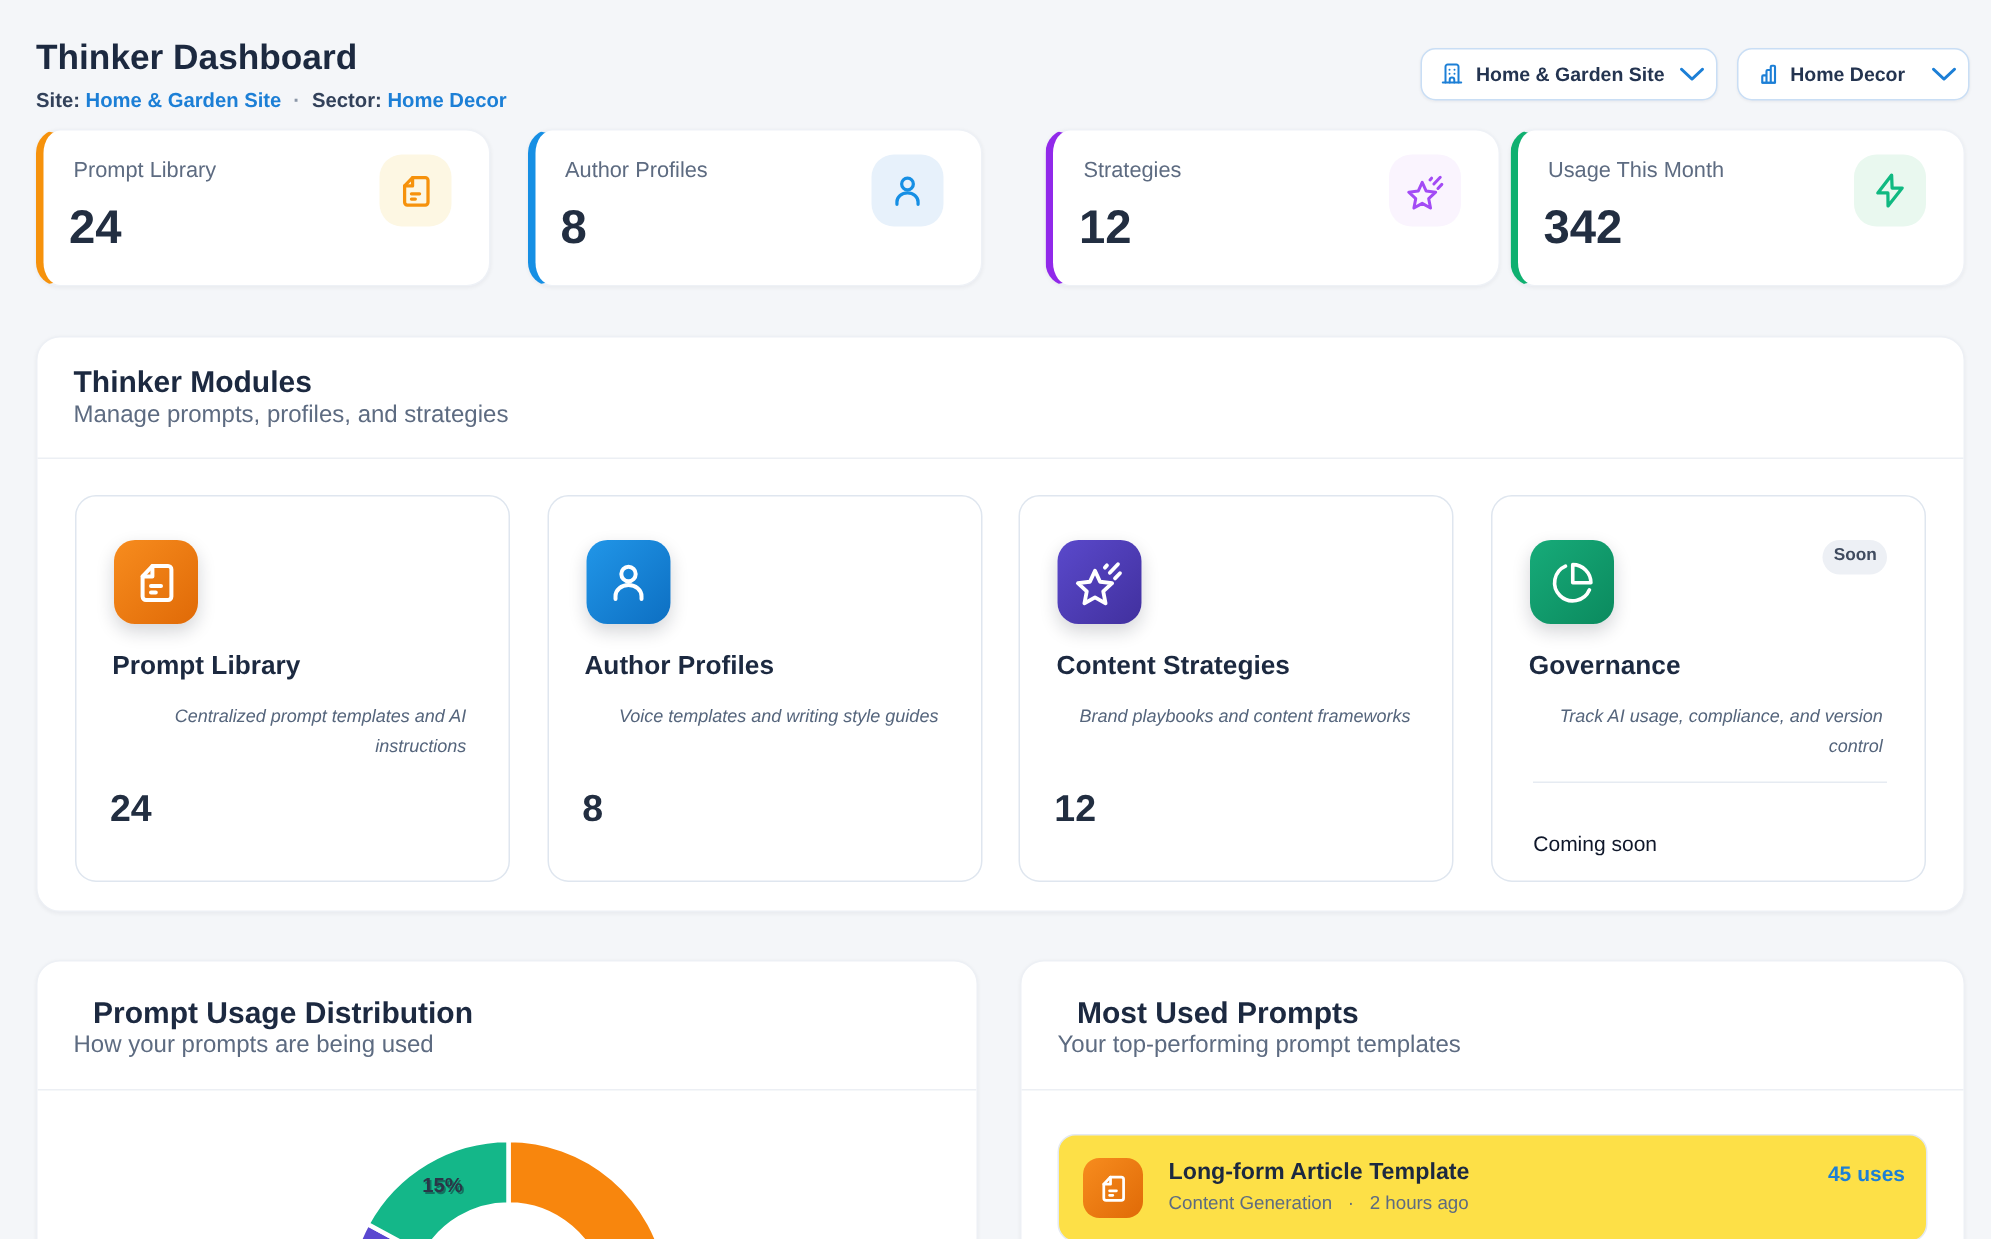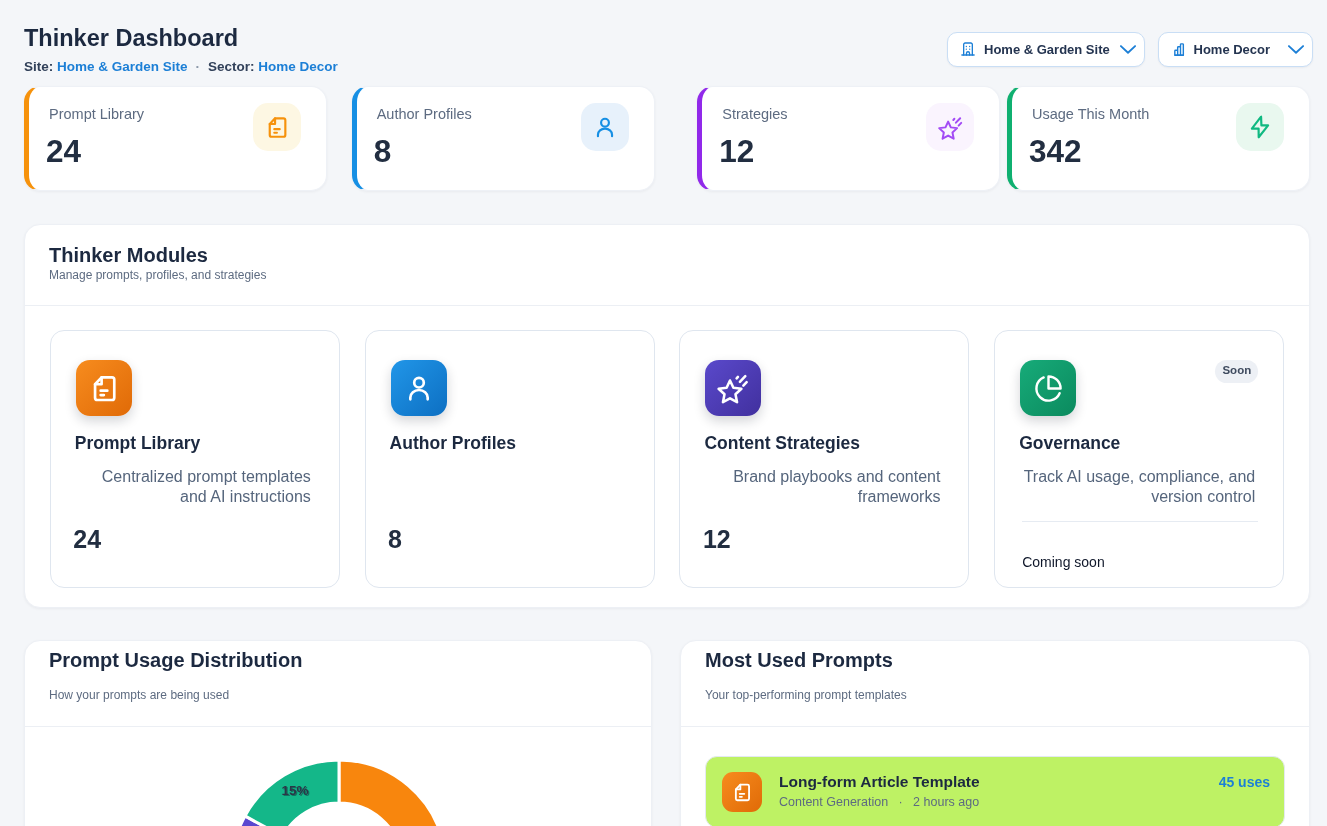--- a/index.html
+++ b/index.html
@@ -30,42 +30,42 @@
   box-shadow:0 1px 3px rgba(16,24,40,.05);
 }
 .stat .lbl { position:absolute; left:20px; top:19px; font-size:14.5px; color:#5d6b81; }
 .stat .num { position:absolute; left:17px; top:46px; font-size:31.5px; font-weight:bold; color:#222e41; }
 .stat .ic { position:absolute; right:25px; top:16px; width:48px; height:48px; border-radius:15px;
   display:flex; align-items:center; justify-content:center; }
 
 .bigcard { left:24px; top:224px; width:1286px; height:384px; background:#fff; border-radius:16px;
   border:1px solid #edf0f5; box-shadow:0 1px 3px rgba(16,24,40,.05); }
 .cardhead .t { position:absolute; left:24px; top:19px; font-size:20px; font-weight:bold; color:#1c2940; }
-.cardhead .s { position:absolute; left:24px; top:43px; font-size:12px; color:#5d6b81; }
+.cardhead .s { position:absolute; left:24px; top:43px; font-size:16px; color:#5d6b81; }
 .divline { position:absolute; left:0; right:0; top:80px; border-top:1px solid #eceff4; }
 
 .mod { position:absolute; top:105px; width:290px; height:258px; background:#fff; border:1px solid #dfe6ef;
   border-radius:14px; }
 .mod .tile { position:absolute; left:25px; top:29px; width:56px; height:56px; border-radius:14px;
   display:flex; align-items:center; justify-content:center; box-shadow:0 5px 12px rgba(16,24,40,.18); }
 .mod .mt { position:absolute; left:24px; top:102px; font-size:17.5px; font-weight:bold; color:#1c2940; }
-.mod .md { position:absolute; left:25px; top:136px; width:235px; font-size:16px; line-height:20px; color:#55657c; }
+.mod .md { position:absolute; left:25px; top:136px; width:235px; font-size:12px; line-height:20px; color:#55657c;font-style:italic; }
 .mod .mn { position:absolute; left:22.5px; top:193.5px; font-size:25px; font-weight:bold; color:#222e41; }
 .soon { position:absolute; right:25px; top:29px; background:#edf0f5; color:#3f4b5f; font-size:11.5px;
   font-weight:bold; height:23px; line-height:21px; padding:0 7px; border-radius:999px; }
 .gline { position:absolute; left:27px; right:25px; top:190px; border-top:1px solid #e6ebf2; }
 .csoon { position:absolute; left:27px; top:223px; font-size:14px; color:#0f172a; }
 
 .botcard { top:640px; background:#fff; border-radius:16px; border:1px solid #edf0f5; height:300px;
   box-shadow:0 1px 3px rgba(16,24,40,.05); }
-.botcard .t { top:8px; }
+.botcard .t { top:24px;margin-left:13px; }
 .botcard .s { top:47px; }
 .botcard .divline { top:84.5px; }
 .prow { position:absolute; left:24px; top:114.5px; width:580px; height:72px; border:1px solid #e4e9f1;
-  border-radius:12px; background:#bef264; }
+  border-radius:12px; background:#fde047; }
 .prow .tile { position:absolute; left:16px; top:15px; width:40px; height:40px; border-radius:11px;
   display:flex; align-items:center; justify-content:center; }
 .prow .pt { position:absolute; left:73px; top:16px; font-size:15.5px; font-weight:bold; color:#1c2940; }
 .prow .ps { position:absolute; left:73px; top:38px; font-size:12.5px; color:#5d6b81; }
 .prow .uses { position:absolute; right:14px; top:17px; font-size:14px; font-weight:bold; color:#1c7fd6; }
 </style>
 </head>
 <body>
 
 <div class="abs" style="left:0;top:0;width:1327px;height:585px;text-align:right;">
@@ -156,20 +156,21 @@
     </div>
 
     <div class="mod" style="left:339.6px;">
       <div class="tile" style="background:linear-gradient(135deg,#2196e8,#0d6fc2);">
         <svg width="32" height="32" viewBox="0 0 24 24" fill="none" stroke="#fff" stroke-width="2" stroke-linecap="round" stroke-linejoin="round">
             <circle cx="12" cy="8" r="3.6"></circle>
             <path d="M5.5 20.5v-1.4a6.5 5.6 0 0 1 13 0v1.4"></path>
           </svg>
       </div>
       <div class="mt">Author Profiles</div>
+      <div class="md">Voice templates and writing style guides</div>
       <div class="mn">8</div>
     </div>
 
     <div class="mod" style="left:654.4px;">
       <div class="tile" style="background:linear-gradient(135deg,#5a49cb,#41309e);">
         <svg width="42" height="42" viewBox="0 0 28 28" fill="none" stroke="#fff" stroke-width="1.7" stroke-linecap="round" stroke-linejoin="round">
           <path d="M12 9 L14.26 13.89 L19.61 14.53 L15.66 18.19 L16.7 23.47 L12 20.85 L7.3 23.47 L8.34 18.19 L4.39 14.53 L9.74 13.89 Z"></path>
           <path d="M16.4 7.6l.9-1M18.6 9.9l3.6-3.8M20.9 12.4l2.2-2.3"></path>
         </svg>
       </div>

